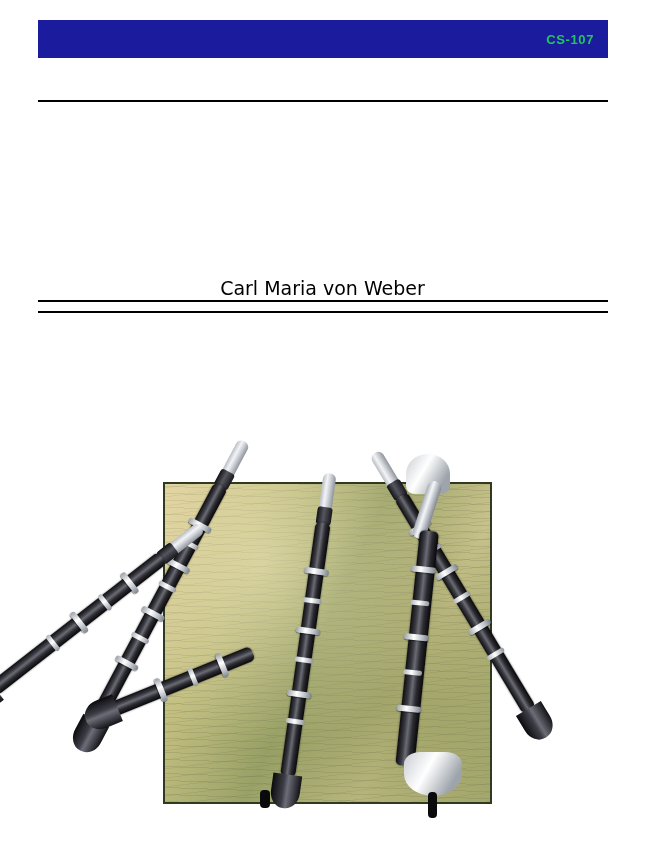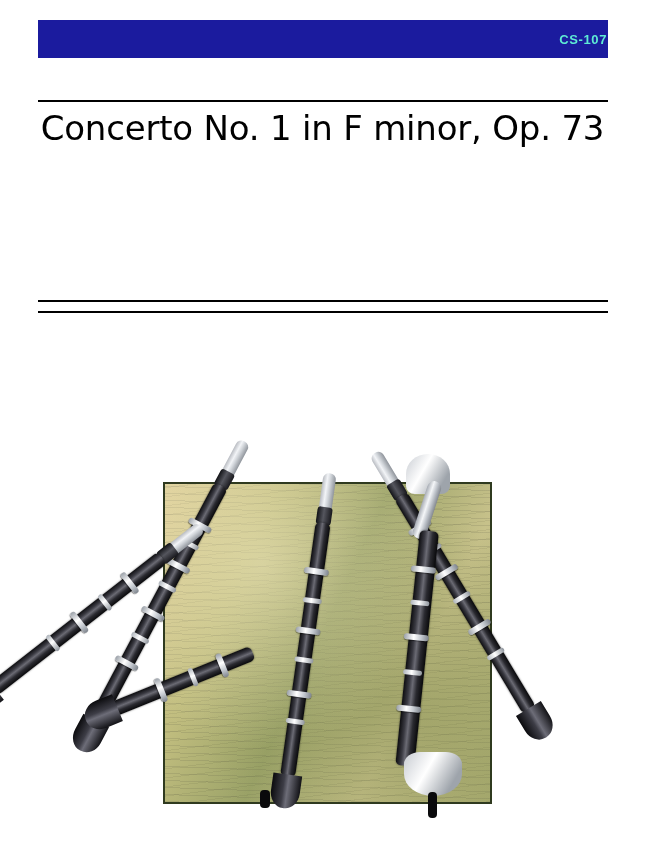--- a/index.html
+++ b/index.html
@@ -30,25 +30,25 @@
     left: 38px;
     top: 20px;
     width: 570px;
     height: 38px;
     background: #1b1b9e;
     display: flex;
     align-items: center;
     justify-content: flex-end;
   }
   .catalog-number {
-    color: #5eead4;
+    color: #22c55e;
     font-size: 13px;
     font-weight: bold;
     letter-spacing: 0.6px;
-    padding-right: 1px;
+    padding-right: 14px;
     font-family: "Liberation Sans", sans-serif;
     margin-left: 35px;
   }
 
   
   .rule {
     position: absolute;
     height: 2px;
     background: #000000;
   }
@@ -232,22 +232,22 @@
 <body>
 
 <div class="page">
 
   <div class="catalog-bar">
     <span class="catalog-number">CS-107</span>
   </div>
 
   <div class="rule rule-top"></div>
 
-  <div class="title">Concerto No. 1 in F minor, Op. 73</div>
-
+
+  <div class="composer">Carl Maria von Weber</div>
 
   <div class="rule rule-mid"></div>
   <div class="rule rule-bottom"></div>
 
 
   <div class="art-frame"></div>
 
   <div class="art-layer">
 
     <div class="clar" style="left:82px; top:18px; transform: rotate(28deg);">

